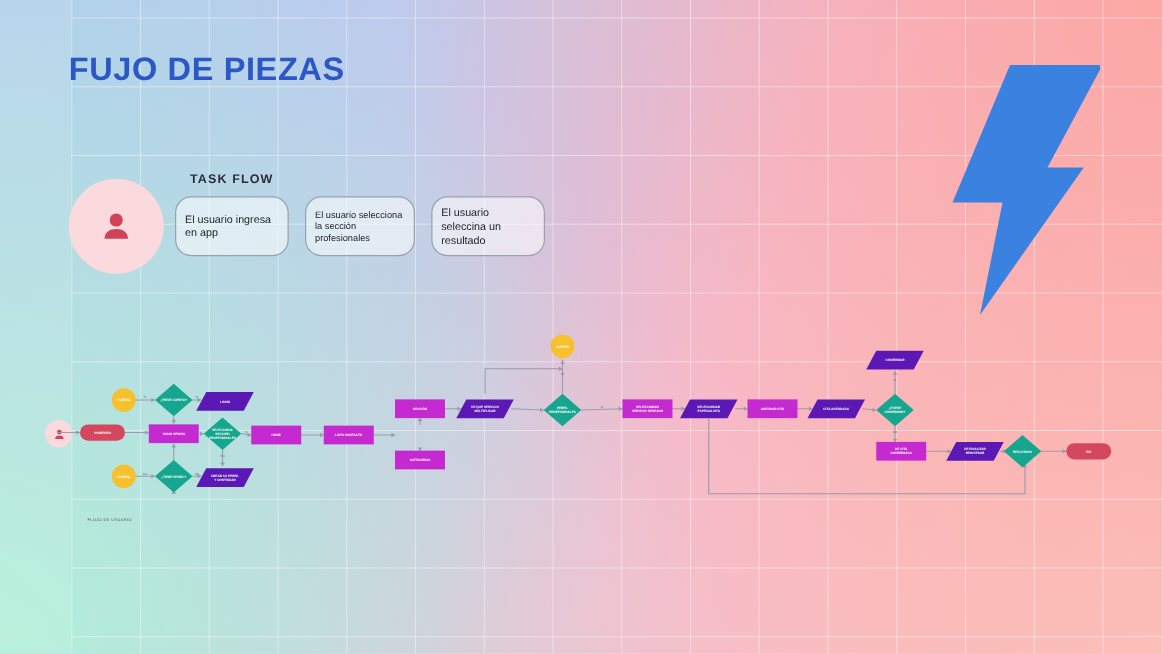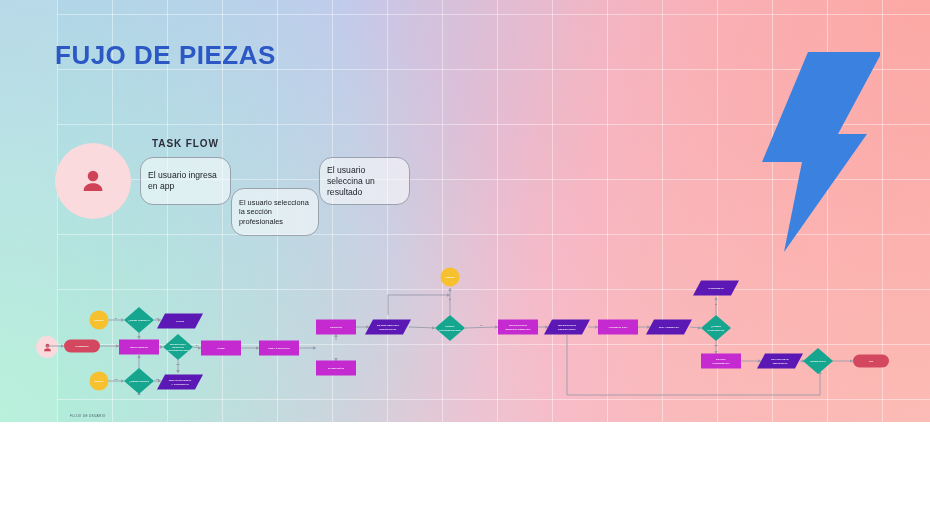--- a/index.html
+++ b/index.html
@@ -2,21 +2,21 @@
 <html><head>
 <meta charset="utf-8">
 <style>
   html,body{margin:0;padding:0;}
   body{
     width:930px;height:523px;overflow:hidden;
     font-family:"Liberation Sans", sans-serif;
     position:relative;
   }
   #canvas{
-    position:absolute;inset:0;width:930px;height:422px;overflow:hidden;
+    position:absolute;inset:0;width:930px;height:523px;overflow:hidden;
     background:
       radial-gradient(circle at 100% 0%,   rgba(252,167,163,0.95) 0%, rgba(252,167,163,0) 58%),
       radial-gradient(circle at 100% 100%, rgba(252,196,190,0.95) 0%, rgba(252,196,190,0) 55%),
       radial-gradient(circle at 0% 100%,   rgba(175,242,214,0.95) 0%, rgba(175,242,214,0) 55%),
       radial-gradient(circle at 0% 0%,     rgba(176,205,236,0.95) 0%, rgba(176,205,236,0) 60%),
       linear-gradient(120deg,#b9d3ee 0%,#cfc8ec 30%,#f2bcd8 60%,#fcb3ae 100%);
   }
   #grid{
     position:absolute;left:57px;top:0;right:0;bottom:0;
     background-image:
@@ -39,30 +39,30 @@
   .section-label{
     position:absolute;left:152px;top:138px;
     font-size:10px;font-weight:bold;letter-spacing:0.9px;color:#2c2c3a;
   }
 
   .avatar-circle{
     position:absolute;left:55px;top:143px;width:76px;height:76px;border-radius:50%;
     background:#fadadd;display:flex;align-items:center;justify-content:center;
   }
 
-  .taskflow{position:absolute;left:140px;top:157px;display:flex;}
+  .taskflow{position:absolute;left:140px;top:157px;display:flex;gap:13px;}
   .tf-card{
     width:91px;height:48px;border-radius:13px;
     background:rgba(255,255,255,0.55);
     border:1.3px solid #9aa3ad;
     display:flex;align-items:center;padding:0 7px;
     box-sizing:border-box;
     font-size:8.6px;line-height:1.28;color:#20242b;
   }
-  .tf-card.w2{width:88px;font-size:7.4px;margin-top:31px;}
+  .tf-card.w2{width:88px;font-size:7.4px;}
   .tf-card.accent{border-color:#1fbfa8;background:rgba(206,245,238,0.75);}
 
   #flow{position:absolute;left:0;top:255px;width:930px;height:175px;}
   .nlabel{
     font-size:2.5px;fill:#ffffff;font-family:"Liberation Sans",sans-serif;
     text-anchor:middle;font-weight:bold;
   }
   .elabel{font-size:2.4px;fill:#6b6b7a;font-family:"Liberation Sans",sans-serif;text-anchor:middle;}
   .conn{stroke:#9b9bab;stroke-width:0.9;fill:none;}
   .caption{

